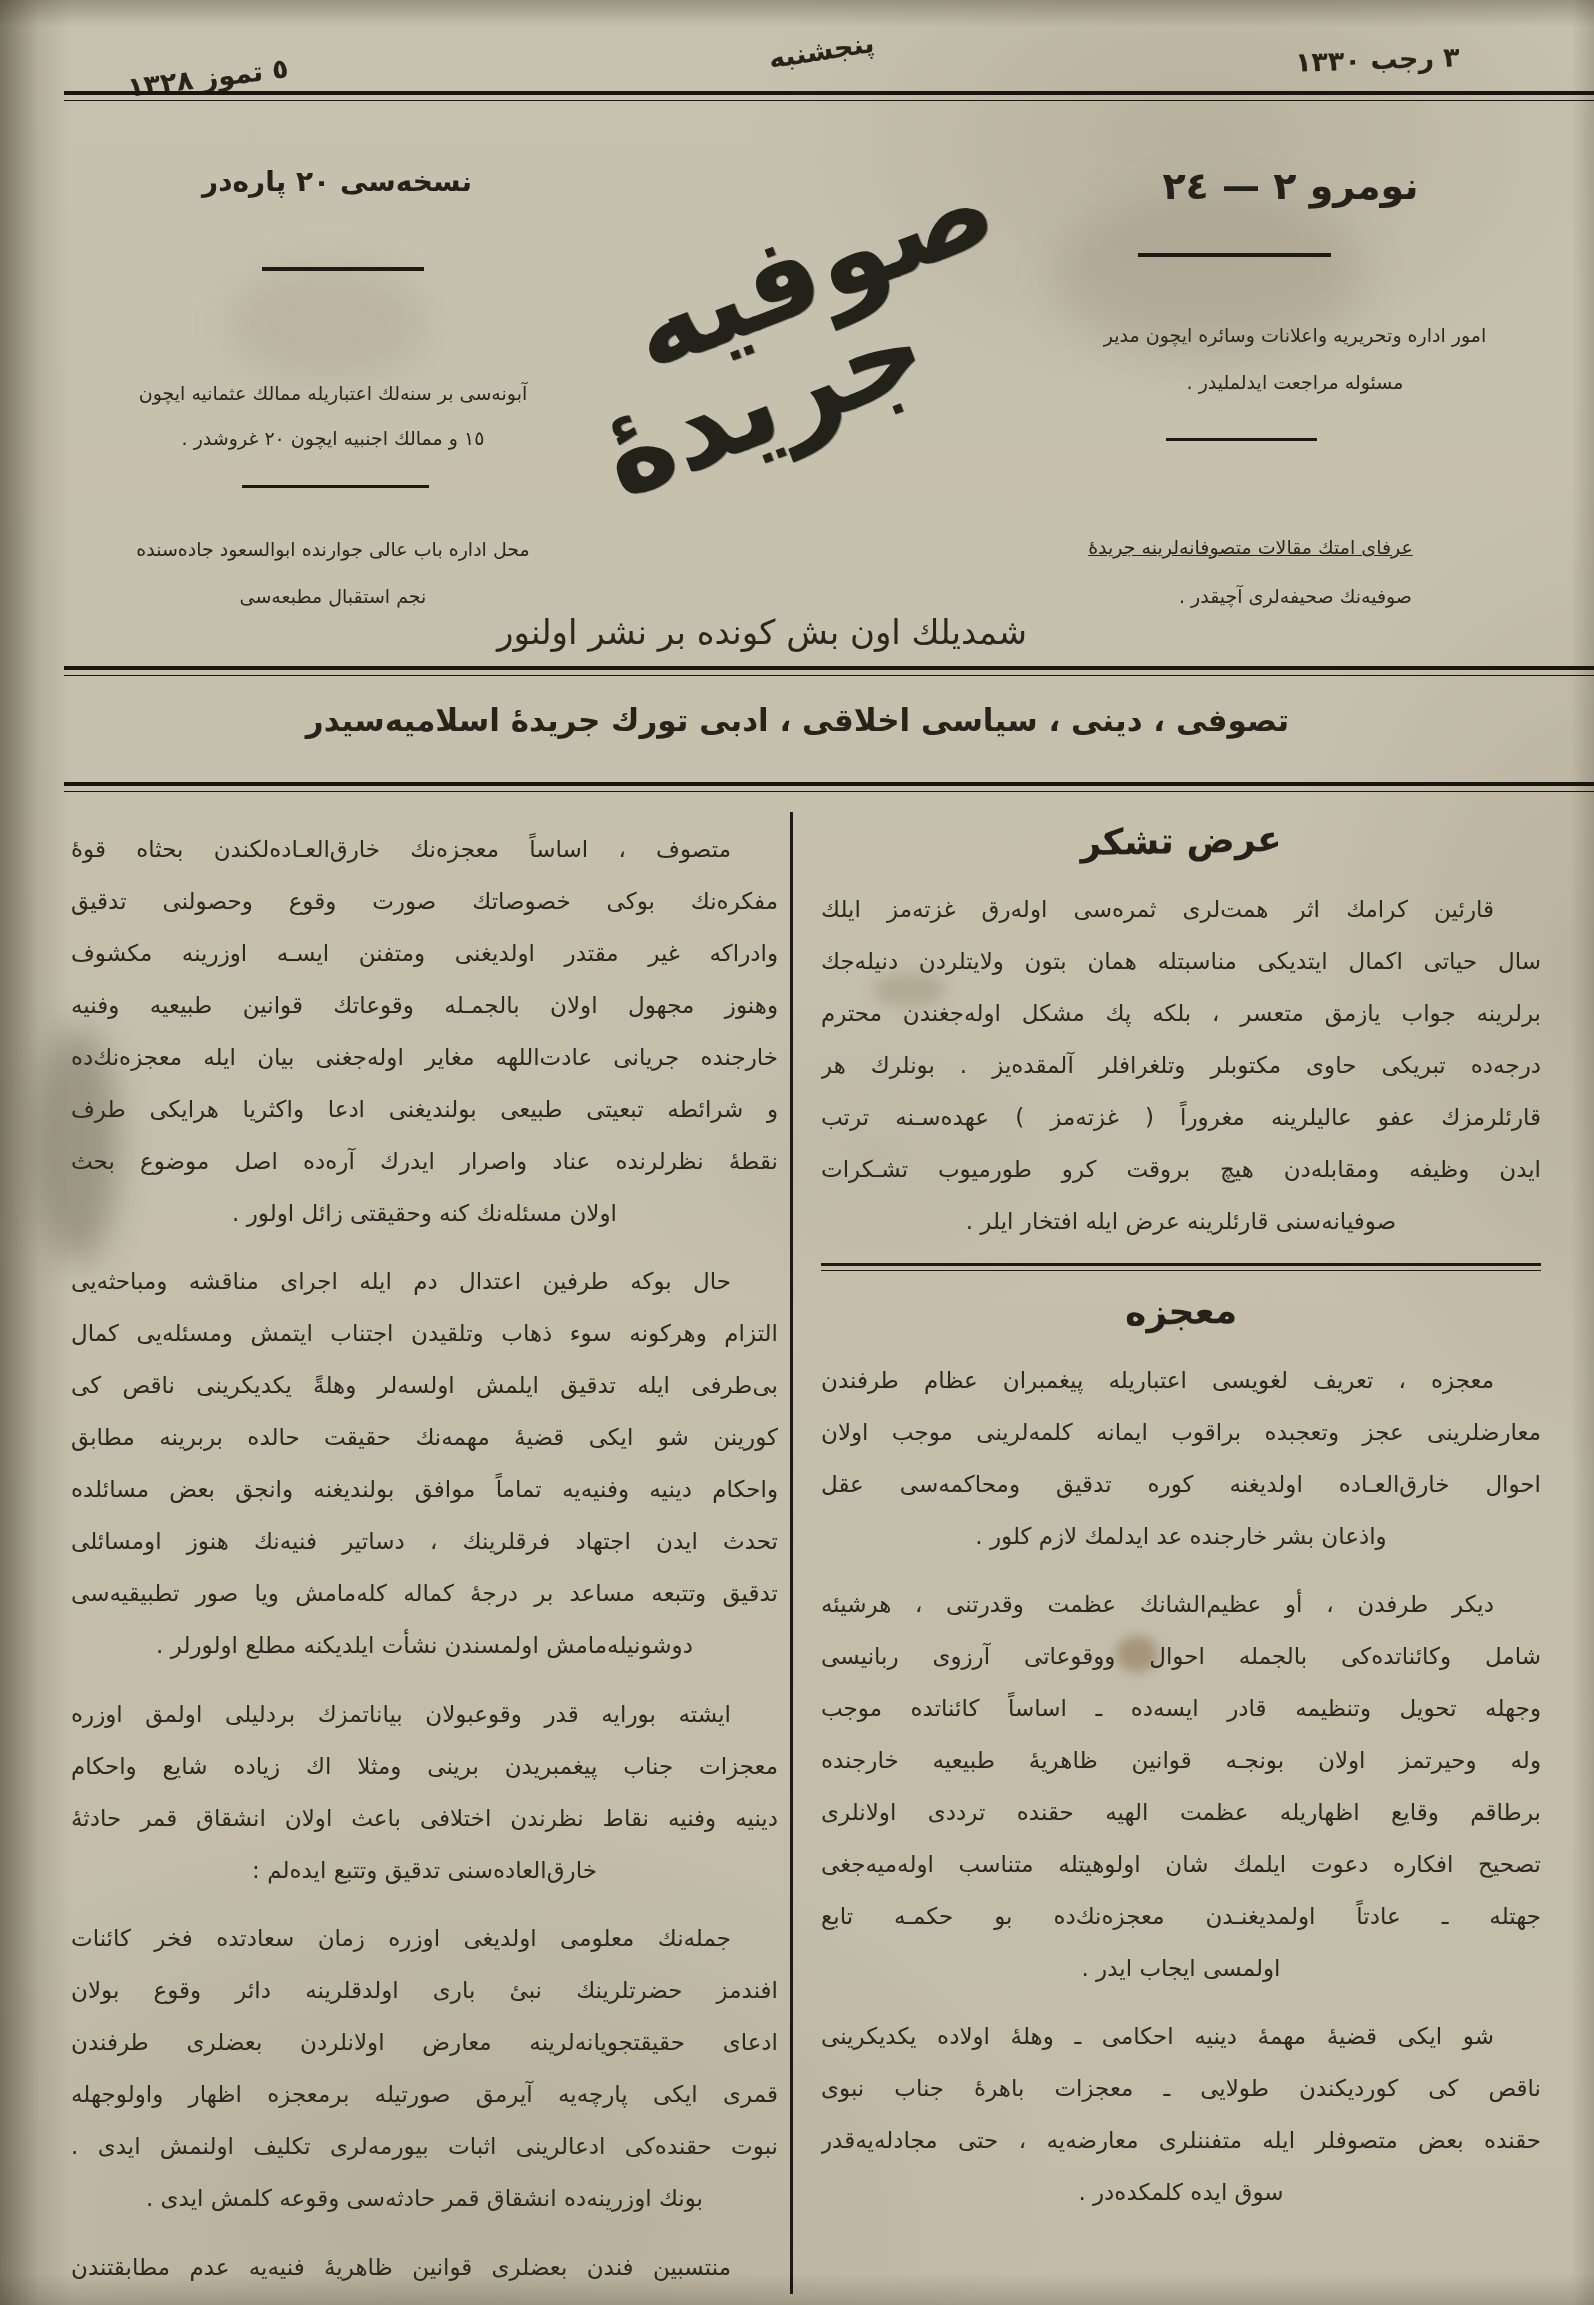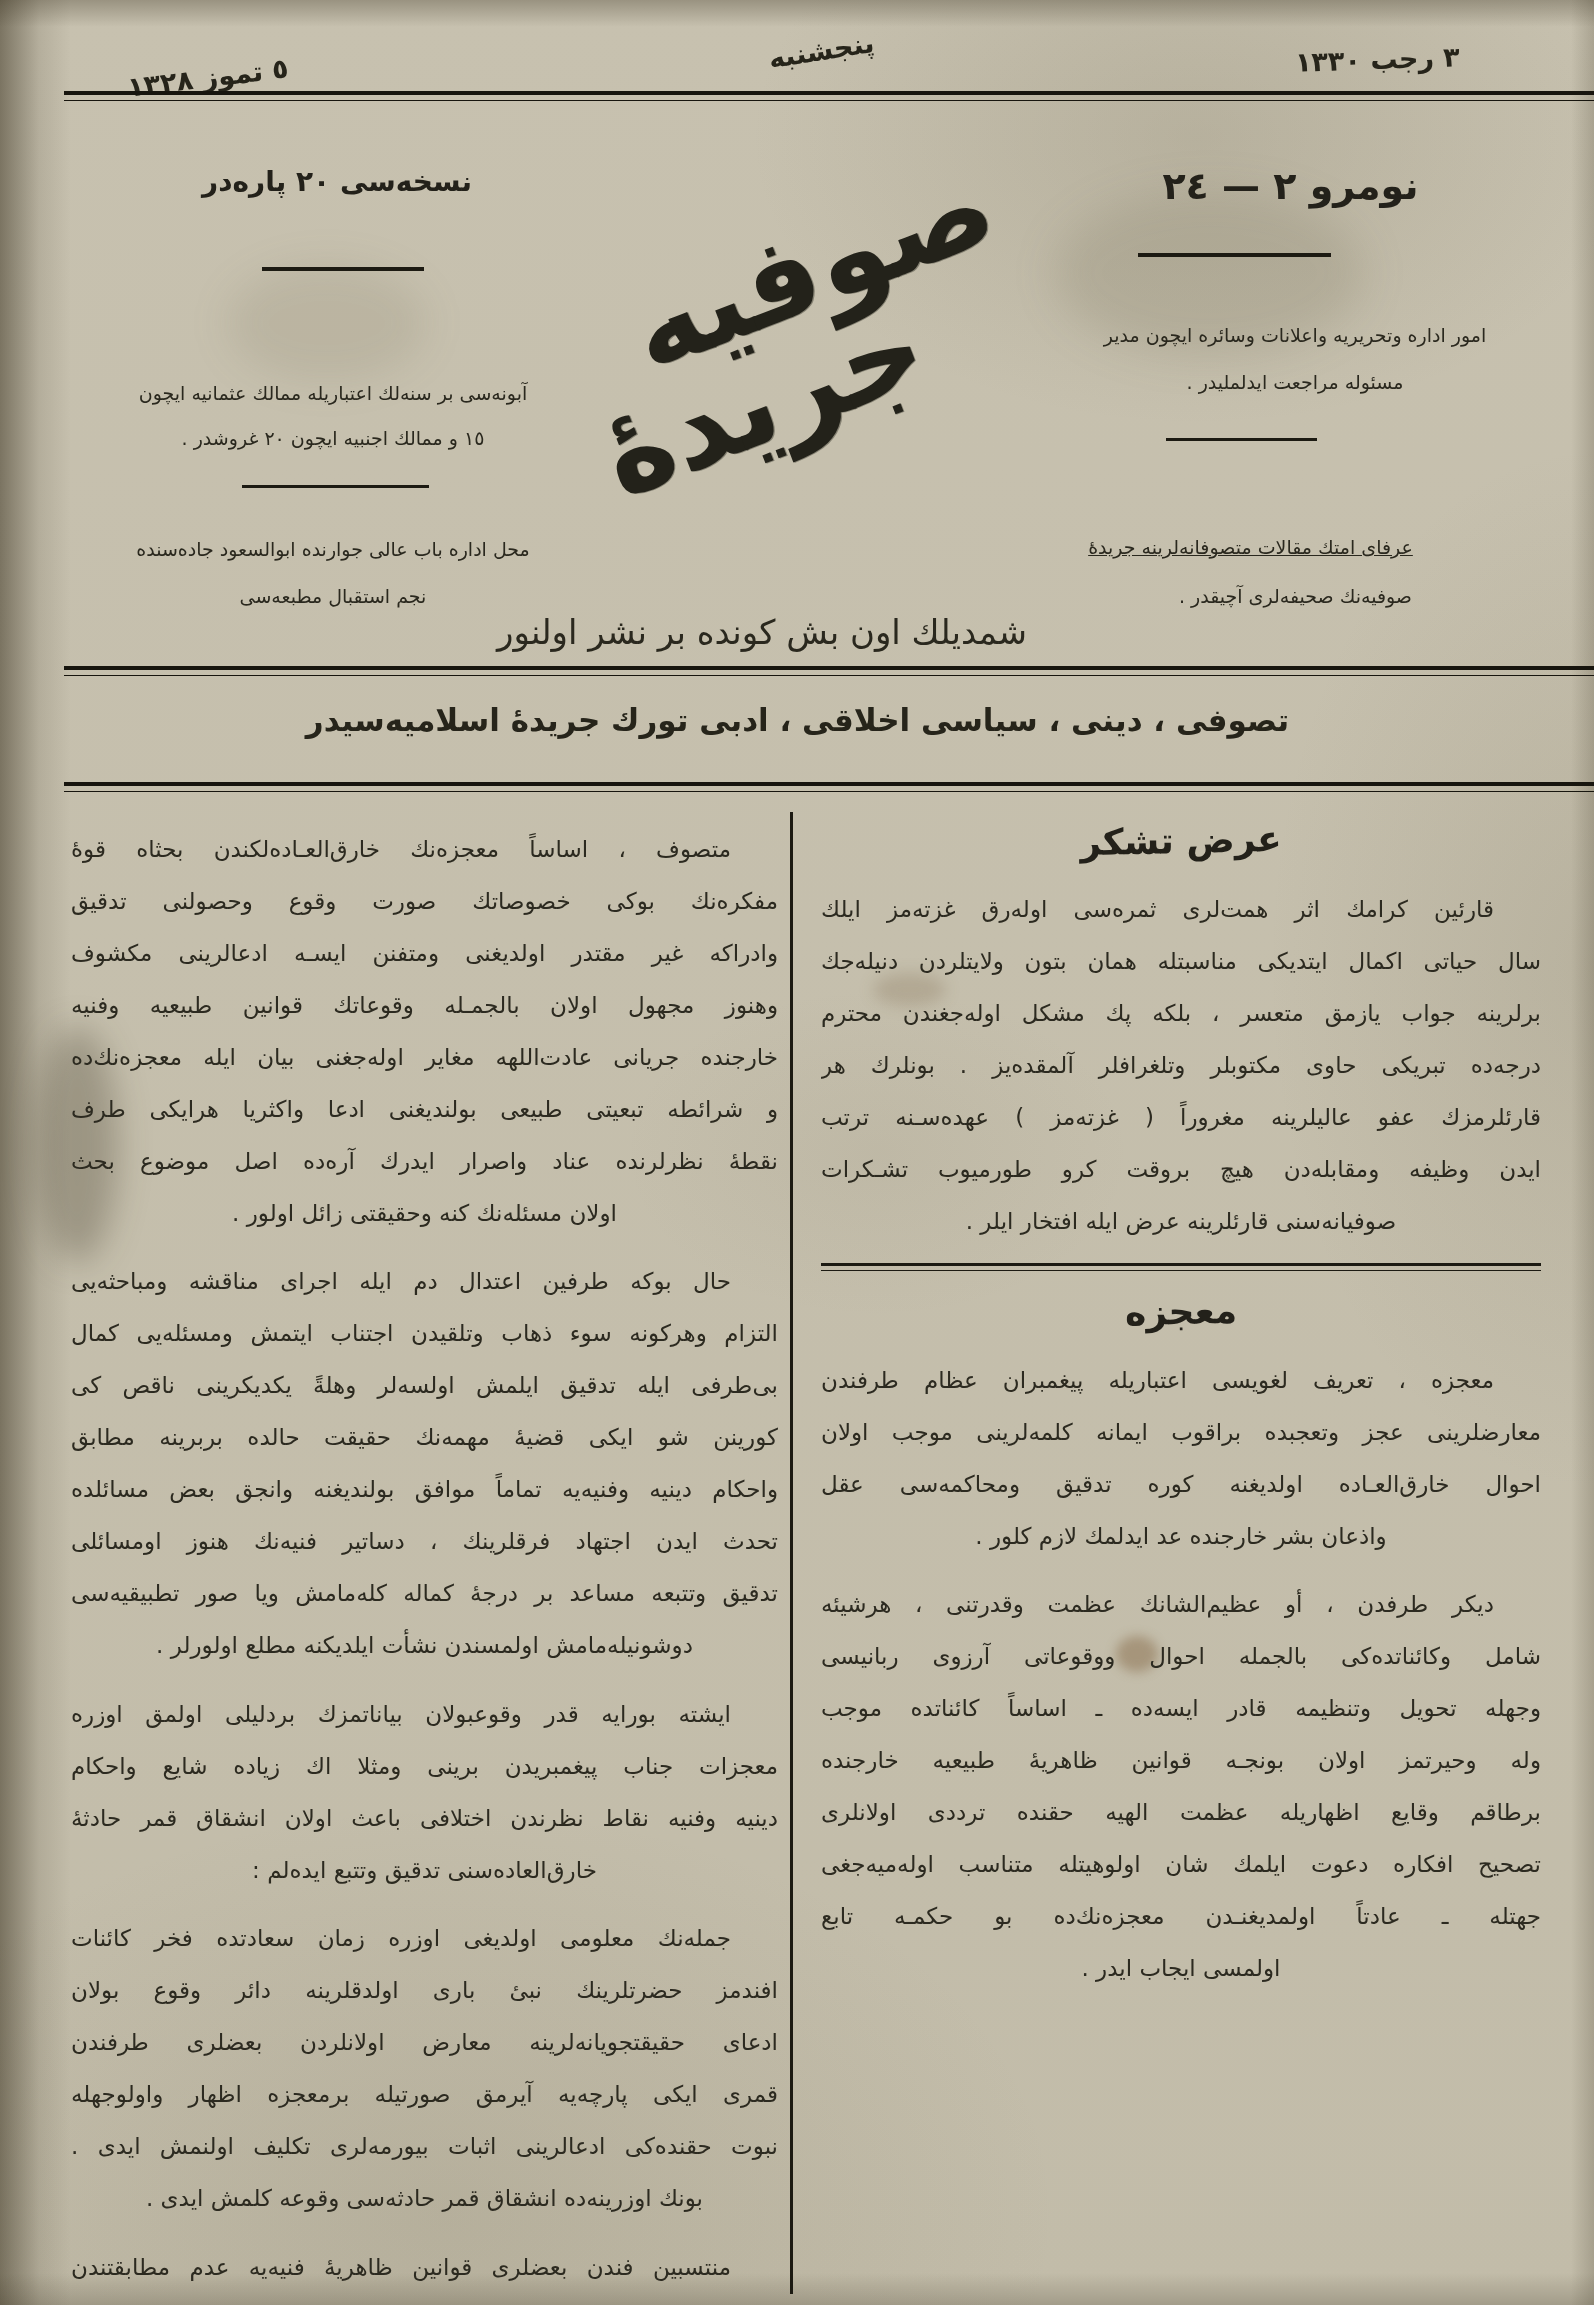--- a/index.html
+++ b/index.html
@@ -140,27 +140,33 @@
     <div class="para">
         <div class="line">دیكر طرفدن ، أو عظیم‌الشانك عظمت وقدرتنی ، هرشیئه</div>
         <div class="line">شامل وكائناتده‌كی بالجمله احوال ووقوعاتی آرزوی ربانیسی</div>
         <div class="line">وجهله تحویل وتنظیمه قادر ایسه‌ده ـ اساساً كائناتده موجب</div>
         <div class="line">وله وحیرتمز اولان بونجـه قوانین ظاهریهٔ طبیعیه خارجنده</div>
         <div class="line">برطاقم وقایع اظهاریله عظمت الهیه حقنده ترددی اولانلری</div>
         <div class="line">تصحیح افكاره دعوت ایلمك شان اولوهیتله متناسب اوله‌میه‌جغی</div>
         <div class="line">جهتله ـ عادتاً اولمدیغنـدن معجزه‌نك‌ده بو حكمـه تابع</div>
         <div class="line">اولمسی ایجاب ایدر .</div>
       </div>
+    <div class="para">
+        <div class="line">شو ایكی قضیهٔ مهمهٔ دینیه احكامی ـ وهلهٔ اولاده یكدیكرینی</div>
+        <div class="line">ناقص كی كوردیكندن طولایی ـ معجزات باهرهٔ جناب نبوی</div>
+        <div class="line">حقنده بعض متصوفلر ایله متفننلری معارضه‌یه ، حتی مجادله‌یه‌قدر</div>
+        <div class="line">سوق ایده كلمكده‌در .</div>
+      </div>
   </div>
 
   <div class="col" style="left:71px; top:823px; width:707px;">
     <div class="para">
         <div class="line">متصوف ، اساساً معجزه‌نك خارق‌العـاده‌لكندن بحثاه قوهٔ</div>
         <div class="line">مفكره‌نك بوكی خصوصاتك صورت وقوع وحصولنی تدقیق</div>
-        <div class="line">وادراكه غیر مقتدر اولدیغنی ومتفنن ایسـه ادعالرینی مكشوف</div>
+        <div class="line">وادراكه غیر مقتدر اولدیغنی ومتفنن ایسـه اوزرینه مكشوف</div>
         <div class="line">وهنوز مجهول اولان بالجمـله وقوعاتك قوانین طبیعیه وفنیه</div>
         <div class="line">خارجنده جریانی عادت‌اللهه مغایر اوله‌جغنی بیان ایله معجزه‌نك‌ده</div>
         <div class="line">و شرائطه تبعیتی طبیعی بولندیغنی ادعا واكثریا هرایكی طرف</div>
         <div class="line">نقطهٔ نظرلرنده عناد واصرار ایدرك آره‌ده اصل موضوع بحث</div>
         <div class="line">اولان مسئله‌نك كنه وحقیقتی زائل اولور .</div>
       </div>
     <div class="para">
         <div class="line">حال بوكه طرفین اعتدال دم ایله اجرای مناقشه ومباحثه‌یی</div>
         <div class="line">التزام وهركونه سوء ذهاب وتلقیدن اجتناب ایتمش ومسئله‌یی كمال</div>
         <div class="line">بی‌طرفی ایله تدقیق ایلمش اولسه‌لر وهلةً یكدیكرینی ناقص كی</div>

